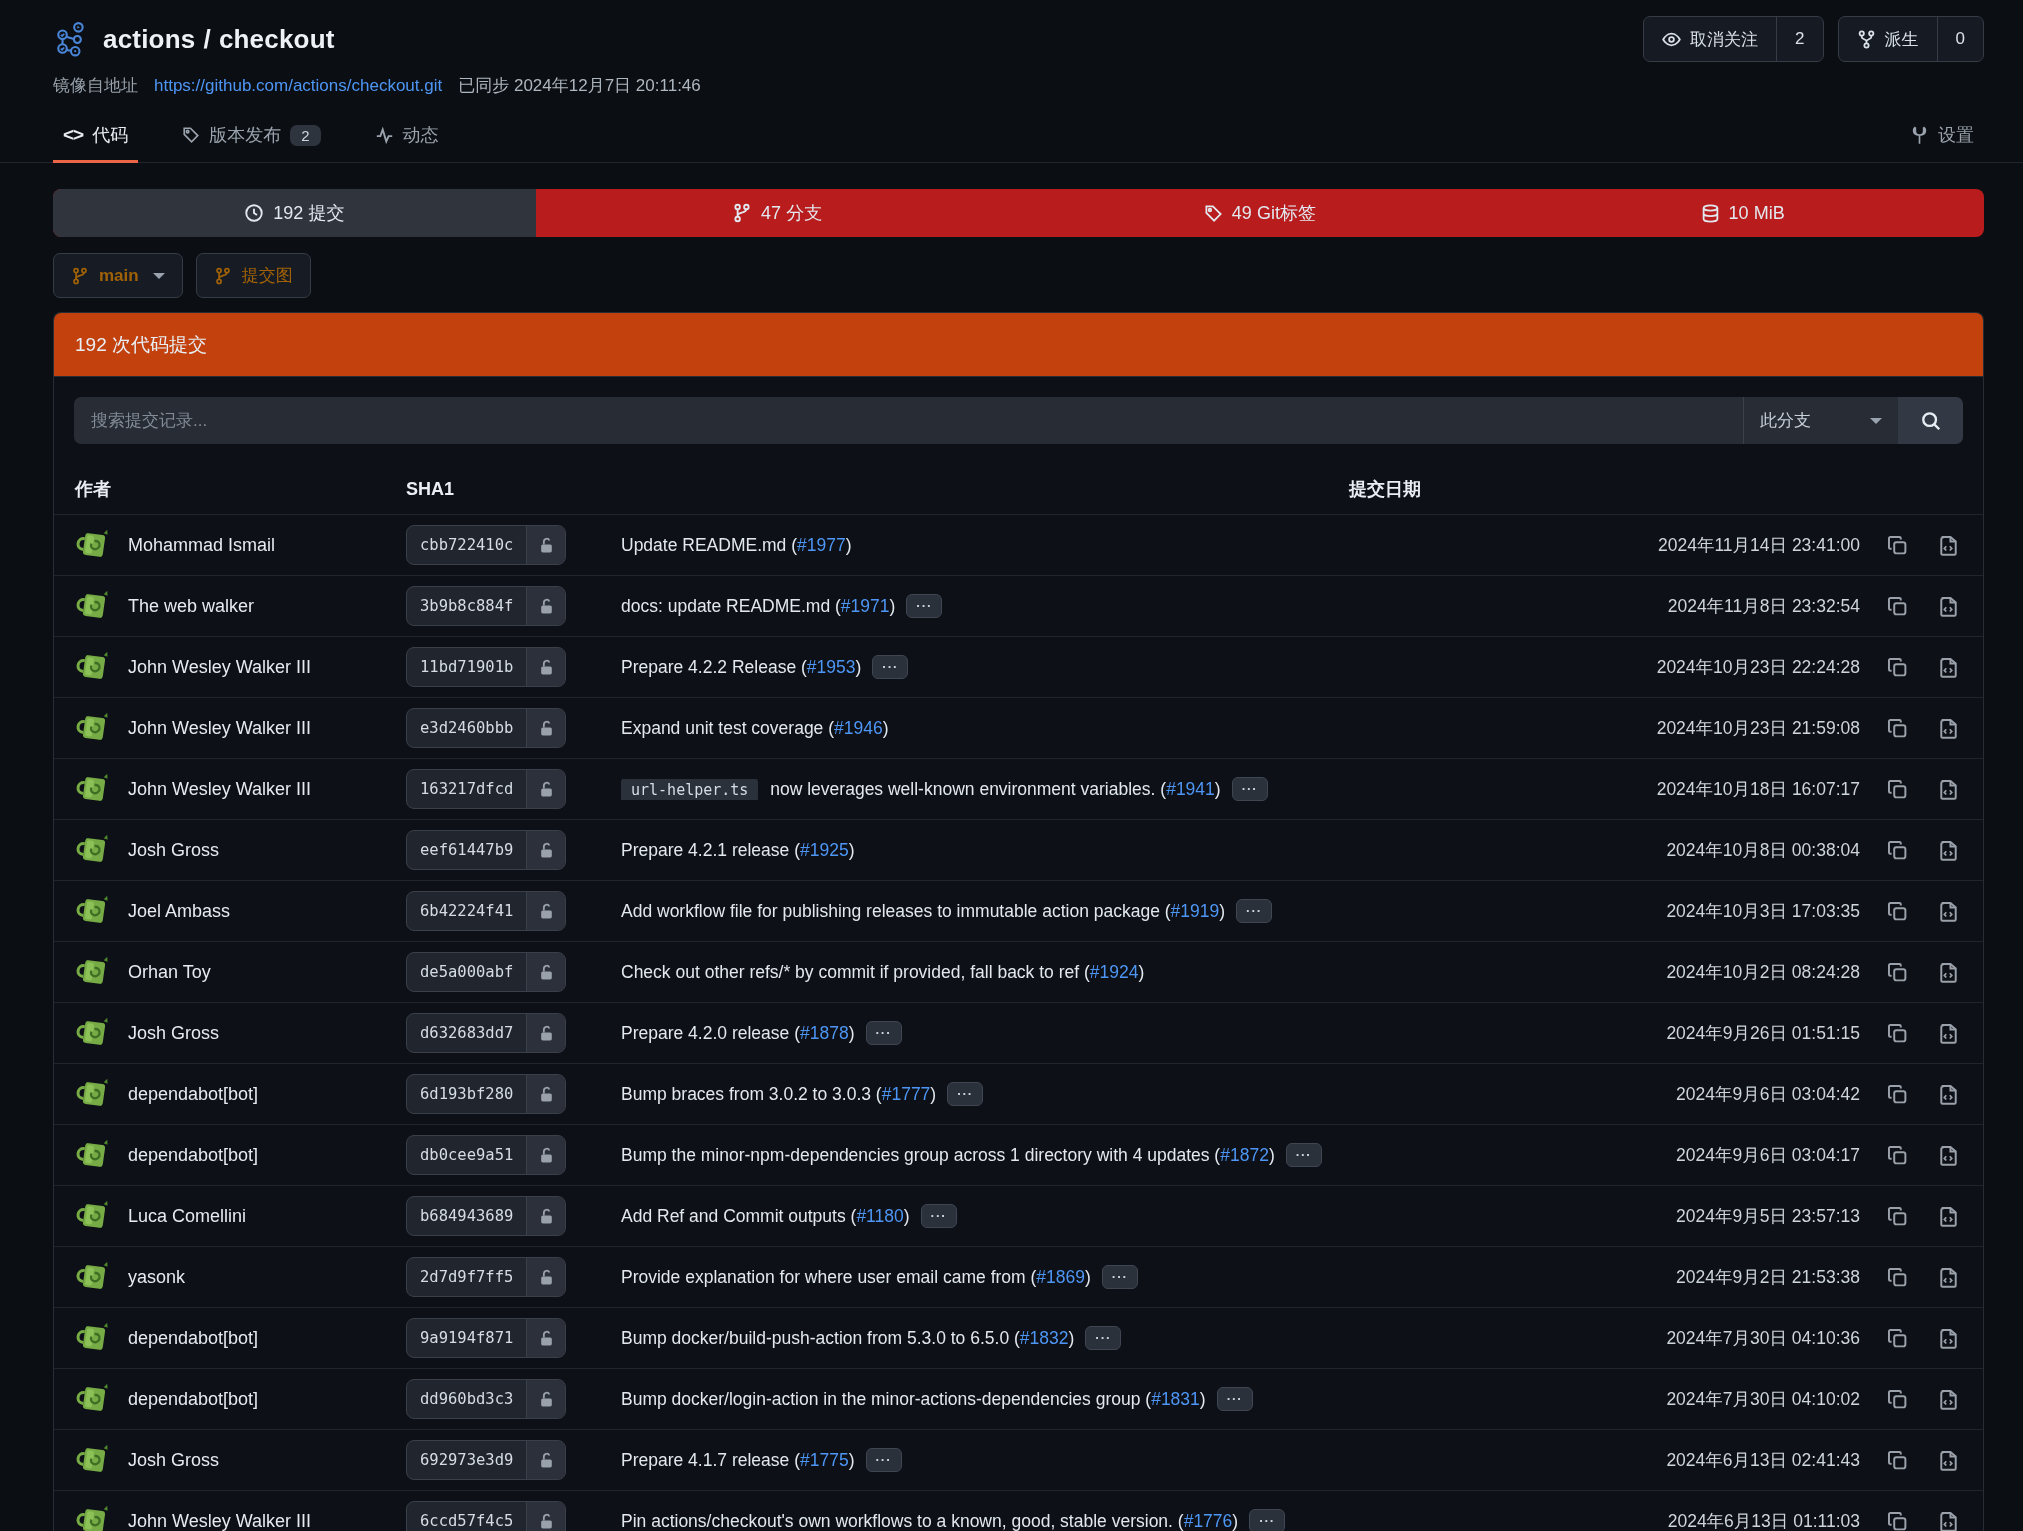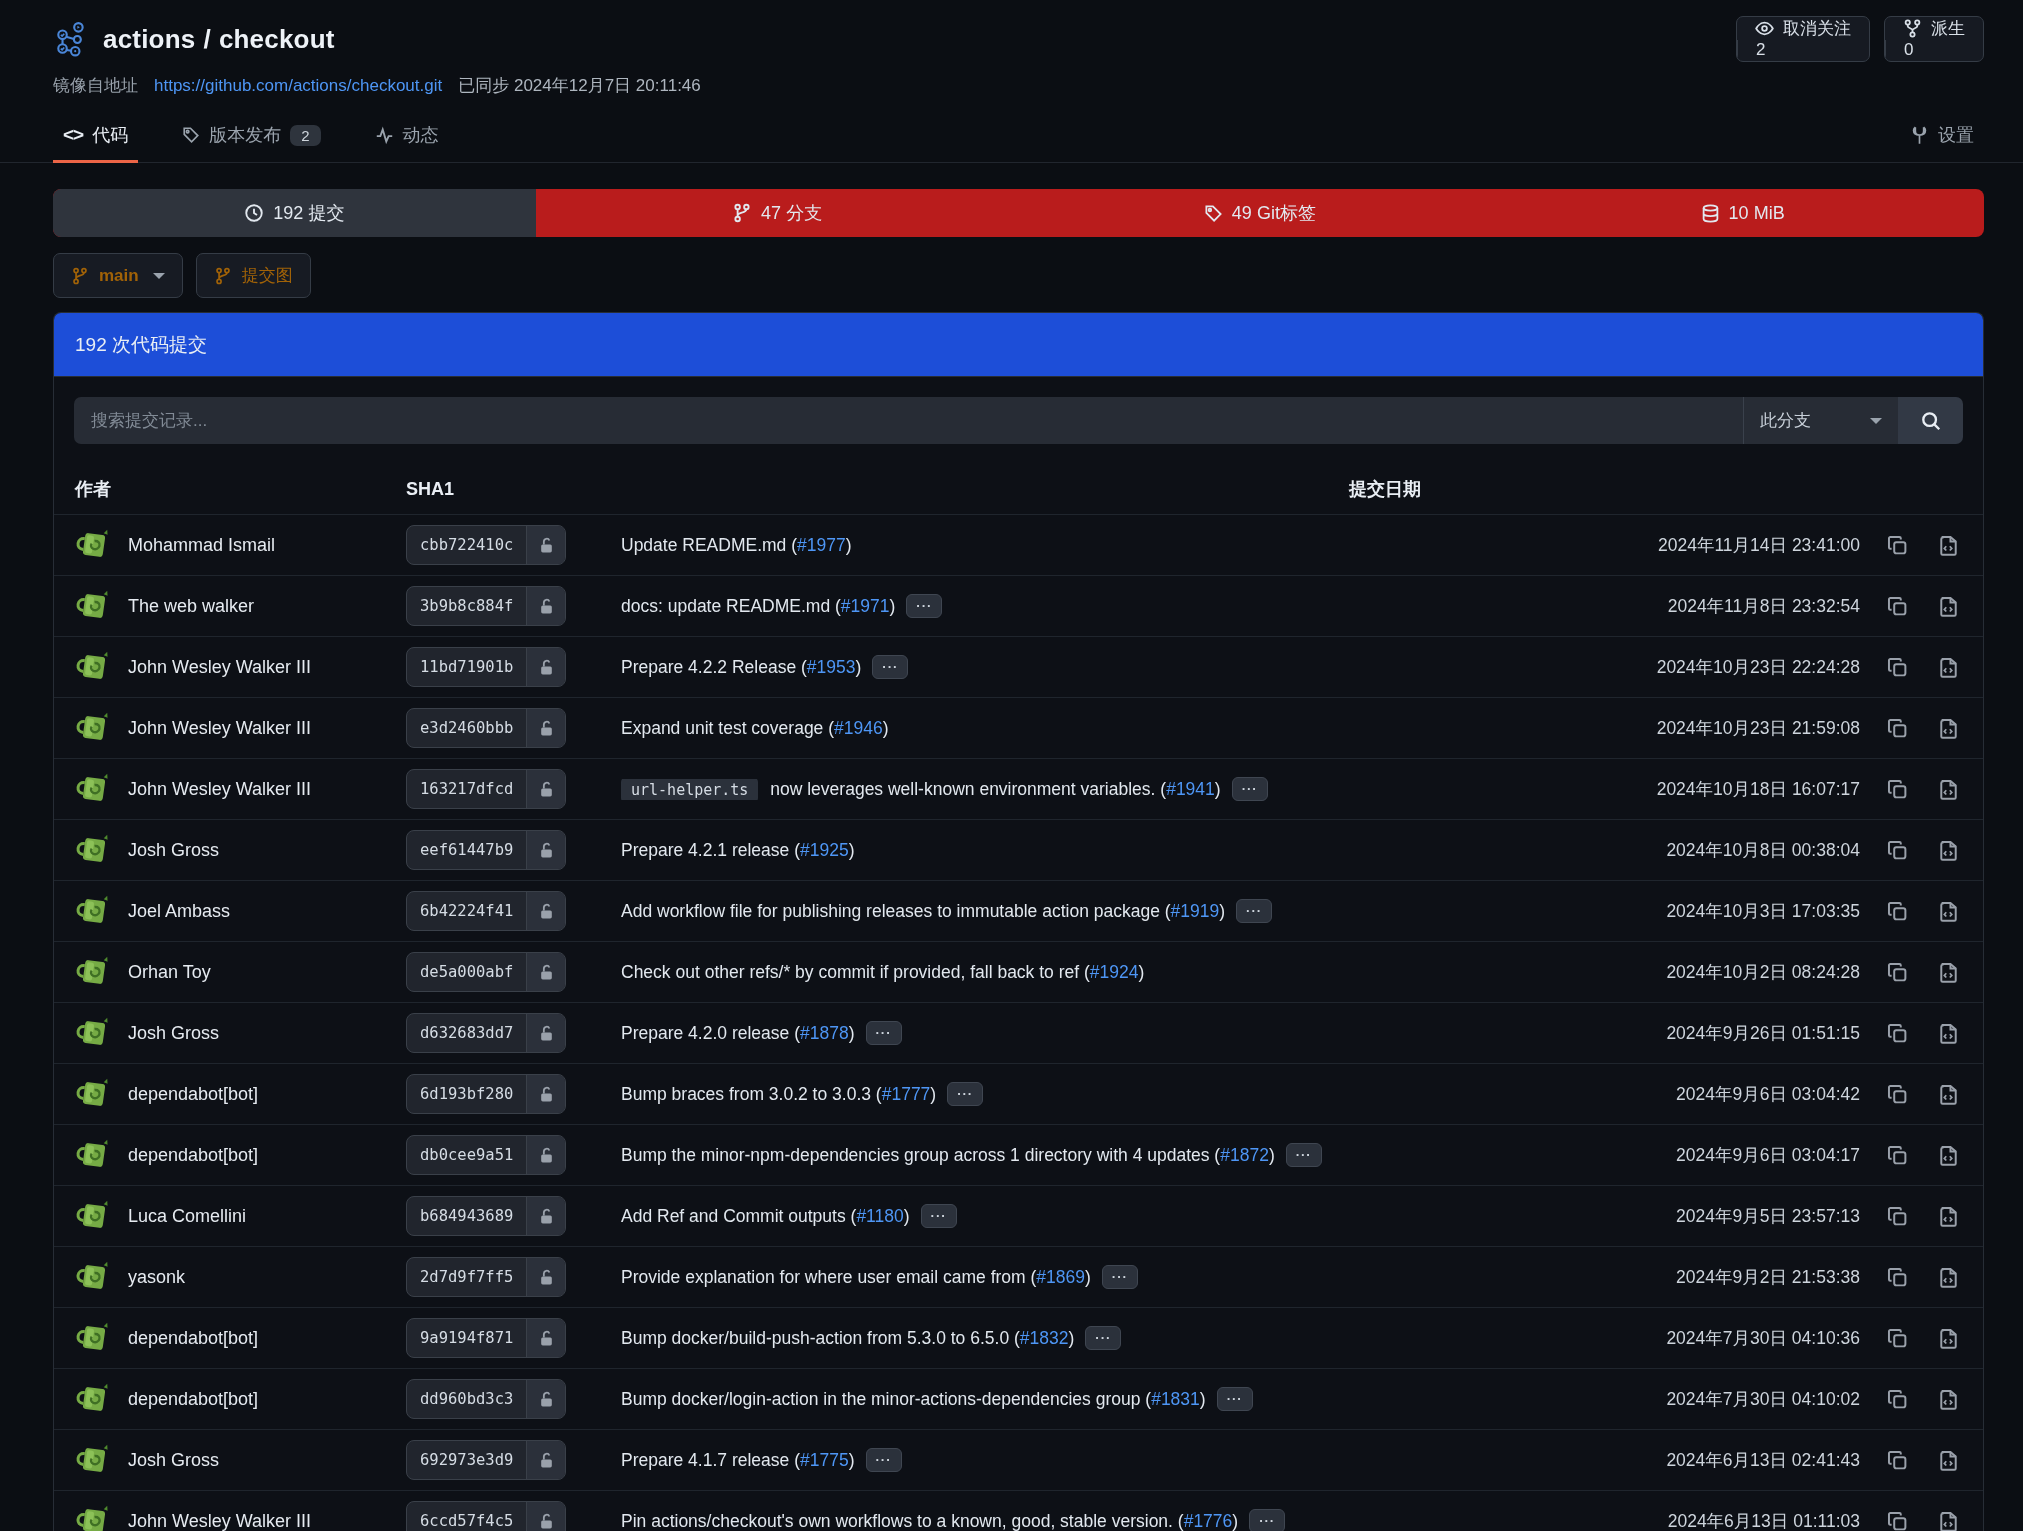--- a/index.html
+++ b/index.html
@@ -13,21 +13,21 @@
   a { text-decoration:none; }
 
   
   .topbar { padding:16px 39px 0 53px; }
   .title-row { display:flex; align-items:center; justify-content:space-between; }
   .title-left { display:flex; align-items:center; gap:14px; }
   .repo-title { font-size:26px; font-weight:bold; color:#eef2f7; letter-spacing:.2px; }
   .repo-title .sep { color:#eef2f7; margin:0 8px; font-weight:bold; }
   .hdr-btns { display:flex; gap:14px; }
   .split-btn { display:flex; align-items:stretch; height:46px; border:1px solid #353c46;
-    border-radius:7px; background:#161a22; overflow:hidden; cursor:pointer;flex-direction:column; }
+    border-radius:7px; background:#161a22; overflow:hidden; cursor:pointer; }
   .split-btn .part { display:flex; align-items:center; gap:9px; padding:0 18px; color:#d9e0e8; font-size:17px; }
   .split-btn .count { border-left:1px solid #353c46; padding:0 18px; display:flex; align-items:center; color:#d9e0e8; font-size:17px; }
   .mirror-row { margin-top:12px; font-size:17px; color:#98a1ab; display:flex; gap:16px; align-items:center; }
   .mirror-row a { color:#4e96f5; }
   .mirror-row .sync { color:#aeb6bf; }
 
   
   .tabs { margin-top:16px; padding:0 39px 0 53px; border-bottom:1px solid #21262e;
     display:flex; align-items:flex-end; }
   .tab { display:flex; align-items:center; gap:9px; padding:10px 10px 15px; margin-right:34px;
@@ -49,21 +49,21 @@
   .btn { height:45px; display:inline-flex; align-items:center; gap:10px; padding:0 17px;
     background:#171b23; border:1px solid #353c46; border-radius:7px; color:#a16207; font-size:17px; cursor:pointer; }
   .btn .bold { font-weight:bold; }
   .caret { width:0; height:0; border-left:6px solid transparent; border-right:6px solid transparent;
     border-top:6px solid #9aa3ad; margin-left:4px; }
 
   
   .panel { margin:14px 39px 0 53px; border:1px solid #272d36; border-bottom:none;
     border-radius:8px 8px 0 0; background:#0d1016; overflow:hidden; }
   .panel-header { height:64px; display:flex; align-items:center; padding:0 21px;
-    background:#1d4ed8; border-bottom:1px solid #272d36; font-size:19px; color:#e9eef4; }
+    background:#c2410c; border-bottom:1px solid #272d36; font-size:19px; color:#e9eef4; }
   .search-wrap { padding:20px; }
   .search-group { display:flex; height:47px; border-radius:7px; overflow:hidden; }
   .search-input { flex:1; background:#272c35; border:none; outline:none; color:#dde4ec;
     font-size:17px; padding:0 17px; font-family:"Liberation Sans", sans-serif; }
   .search-input::placeholder { color:#828b96; }
   .branch-filter { width:155px; background:#272c35; border-left:1px solid #3a414c;
     display:flex; align-items:center; padding:16px 16px; color:#c9d1da; font-size:17px; cursor:pointer; }
   .branch-filter .caret { margin-left:auto; }
   .search-btn { width:65px; background:#323945; border:none; display:flex; align-items:center;
     justify-content:center; cursor:pointer; color:#e8edf3; }

